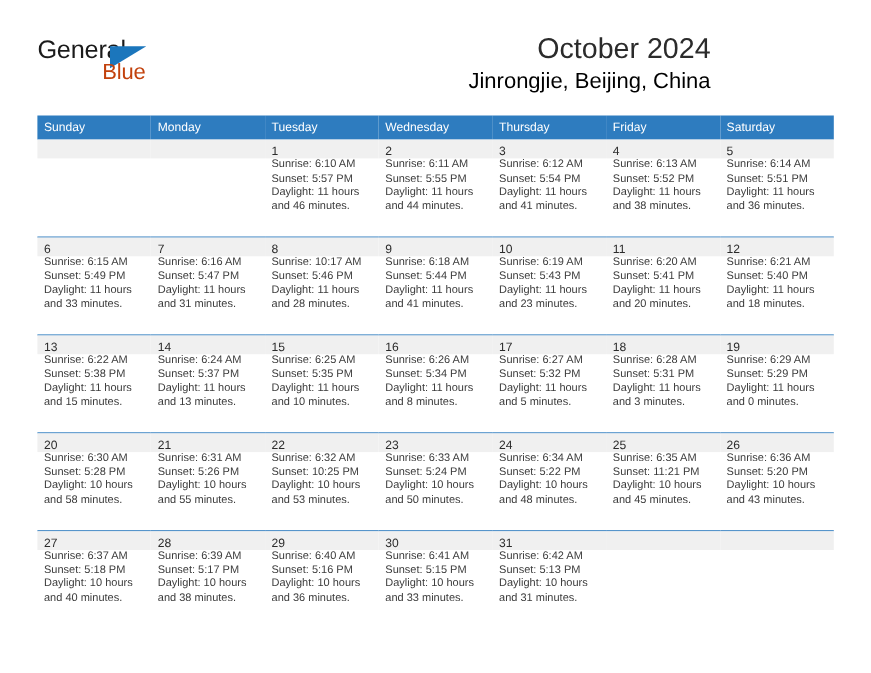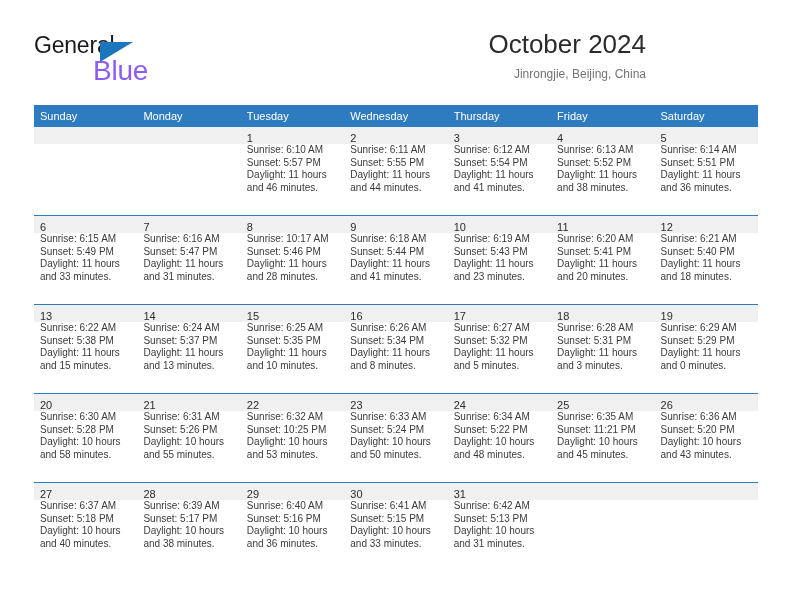--- a/index.html
+++ b/index.html
@@ -51,40 +51,40 @@
     top: 10px;
     width: 0;
     height: 0;
     border-left: 33px solid #1b76bc;
     border-bottom: 20px solid transparent;
   }
   .logo-blue {
     position: absolute;
     left: 59px;
     top: 23px;
-    font-size: 28px;
-    color: #8b5cf6;
+    font-size: 20px;
+    color: #c2410c;
     letter-spacing: -0.2px;
     font-family: "Liberation Sans", sans-serif;
   }
   .title-block {
     position: absolute;
     right: 16px;
     top: 0;
     text-align: right;
   }
   .cal-title {
     font-size: 26px;
     color: #2b2b2b;
     line-height: 32px;
     white-space: nowrap;
   }
   .cal-subtitle {
-    font-size: 12px;
-    color: #737373;
+    font-size: 20px;
+    color: #000000;
     line-height: 20px;
     margin-top: 4px;
     white-space: nowrap;
   }
 
   
   .calendar {
     position: absolute;
     left: 34px;
     top: 105px;

